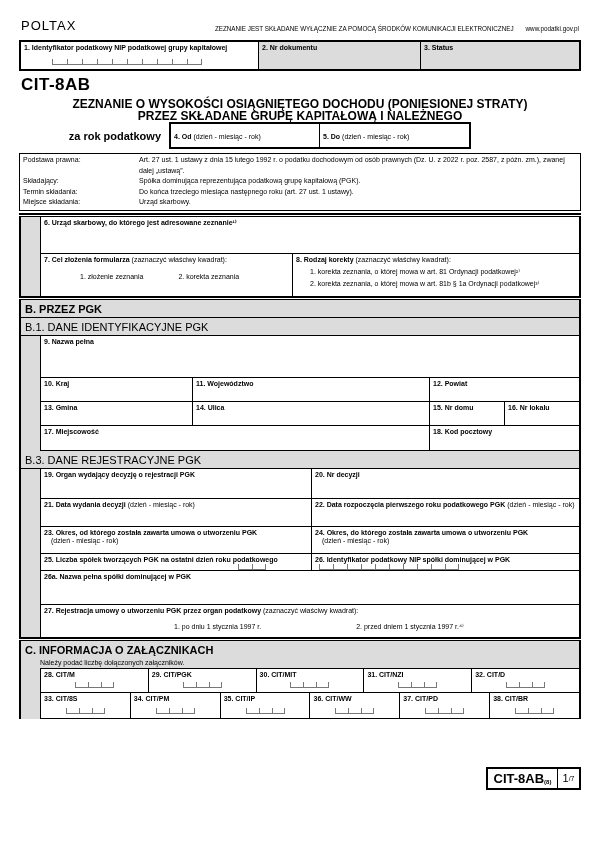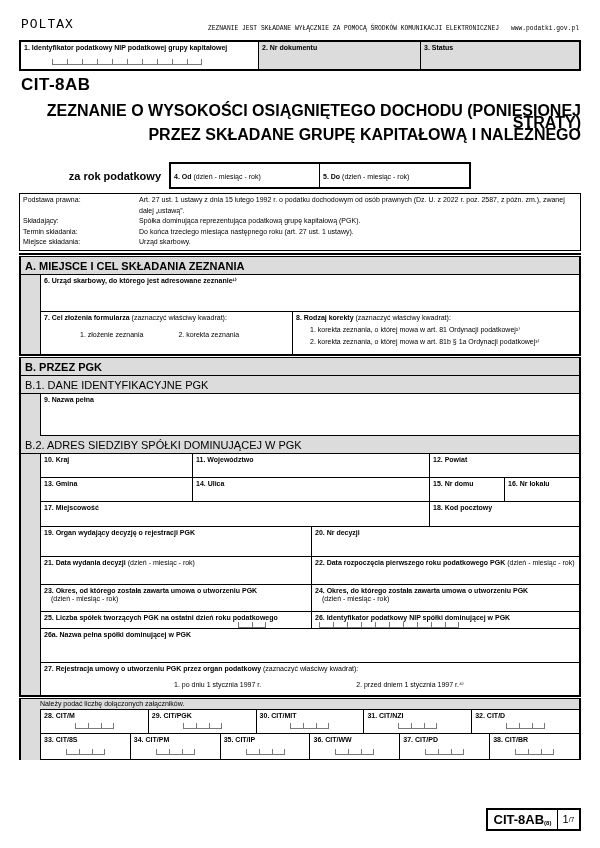--- a/index.html
+++ b/index.html
@@ -1,21 +1,21 @@
 <!DOCTYPE html>
 <html><head>
 <meta charset="utf-8">
 <style>
   * { margin:0; padding:0; box-sizing:border-box; }
   html,body { background:#fff; }
   body { font-family:"Liberation Sans","DejaVu Sans",sans-serif; color:#000; }
   .sheet { position:relative; width:600px; height:848px; background:#fff; padding:18px 19px 0 19px; overflow:hidden; }
 
   
-  .masthead { display:flex; justify-content:space-between; align-items:flex-end; padding:0 2px; height:14px;font-family:Liberation Mono, monospace; }
+  .masthead { display:flex; justify-content:space-between; padding:0 2px; height:14px; }
   .brand { font-size:13px; letter-spacing:1px; }
   .mast-right { display:flex; gap:12px; align-items:flex-end; }
   .notice { font-size:6.3px; }
   .murl { font-size:6.3px; }
 
   
   .idrow { display:flex; border:2px solid #000; height:31px; margin-top:8px; }
   .idrow .cell { border-right:1px solid #000; padding:2px 3px; }
   .idrow .cell:last-child { border-right:none; }
   .idcell1 { width:238px; background:#fff; display:flex; flex-direction:column; justify-content:space-between; }
@@ -26,24 +26,24 @@
 
   
   .comb { display:flex; height:6px; }
   .comb i { display:block; width:15px; height:6px; border-left:1px solid #787878; border-bottom:1px solid #787878; }
   .comb i:last-child { border-right:1px solid #787878; }
   .comb.small i { width:13px; }
   .comb.mid i { width:14px; }
 
   .formcode { font-size:17px; font-weight:bold; letter-spacing:0.5px; margin:4px 0 0 2px; }
 
-  .title { text-align:right; font-size:16px; font-weight:bold; line-height:12px; margin-top:10px; }
-
-  
-  .yearrow { display:flex; align-items:center; margin-top:21px; }
+  .title { text-align:center; font-size:12px; font-weight:bold; line-height:12px; margin-top:3px; }
+
+  
+  .yearrow { display:flex; align-items:center; }
   .yearlabel { width:150px; text-align:right; font-size:11px; font-weight:bold; padding-right:8px; }
   .yearboxes { display:flex; border:2px solid #000; height:27px; width:302px; }
   .ybox { width:151px; border-right:1px solid #000; padding:1px 3px; }
   .ybox:last-child { border-right:none; }
 
   
   .legalbox { border:1px solid #000; margin-top:4px; padding:1px 3px 2px 3px; }
   .lrow { display:flex; font-size:7px; line-height:1.5; }
   .lrow .llab { width:116px; flex:none; }
   .lrow .ltxt { flex:1; }
@@ -147,21 +147,20 @@
     </div>
     <div class="lrow">
       <span class="llab">Miejsce składania:</span>
       <span class="ltxt">Urząd skarbowy.</span>
     </div>
   </div>
 
   <div class="dblrule"></div>
 
   <div class="sec">
-    <div class="sechdr">A. MIEJSCE I CEL SKŁADANIA ZEZNANIA</div>
     <div class="secbody">
       <div class="fields">
         <div class="frow" style="height:37px">
           <div class="fcell last" style="flex:1">
             <div class="fl">6. Urząd skarbowy, do którego jest adresowane zeznanie¹⁾</div>
           </div>
         </div>
         <div class="frow" style="height:42px">
           <div class="fcell" style="width:252px">
             <div class="fl"><span>7. Cel złożenia formularza</span>
@@ -189,21 +188,20 @@
     <div class="subhdr">B.1. DANE IDENTYFIKACYJNE PGK</div>
     <div class="secbody">
       <div class="fields" style="border-bottom:1px solid #000">
         <div class="frow" style="height:41px">
           <div class="fcell last" style="flex:1">
             <div class="fl">9. Nazwa pełna</div>
           </div>
         </div>
       </div>
     </div>
-    <div class="subhdr">B.2. ADRES SIEDZIBY SPÓŁKI DOMINUJĄCEJ W PGK</div>
     <div class="secbody">
       <div class="fields" style="border-bottom:1px solid #000">
         <div class="frow" style="height:24px">
           <div class="fcell" style="width:152px">
               <div class="fl">10. Kraj</div>
             </div>
           <div class="fcell" style="width:237px">
               <div class="fl">11. Województwo</div>
             </div>
           <div class="fcell last" style="flex:1">
@@ -227,20 +225,21 @@
         <div class="frow" style="height:24px">
           <div class="fcell" style="width:389px">
               <div class="fl">17. Miejscowość</div>
             </div>
           <div class="fcell last" style="flex:1">
               <div class="fl">18. Kod pocztowy</div>
             </div>
         </div>
       </div>
     </div>
+    <div class="subhdr">B.3. DANE REJESTRACYJNE PGK</div>
     <div class="secbody">
       <div class="fields">
         <div class="frow" style="height:30px">
           <div class="fcell" style="width:271px">
               <div class="fl">19. Organ wydający decyzję o rejestracji PGK</div>
             </div>
           <div class="fcell last" style="flex:1">
               <div class="fl">20. Nr decyzji</div>
             </div>
         </div>
@@ -303,20 +302,21 @@
             </div>
           </div>
         </div>
       </div>
     </div>
   </div>
 
   <div class="dblrule" style="margin-top:0"></div>
 
   <div class="sec">
+    <div class="sechdr" style="border-bottom:none">C. INFORMACJA O ZAŁĄCZNIKACH</div>
     <div class="secbody">
       <div class="csub">Należy podać liczbę dołączonych załączników.</div>
       <div class="fields" style="border-bottom:1px solid #000; border-top:1px solid #000">
         <div class="frow" style="height:24px">
           <div class="fcell ccell" style="flex:1">
               <div class="fl">28. CIT/M</div>
               <div class="comb small">
                 <i></i>
                 <i></i>
                 <i></i>

